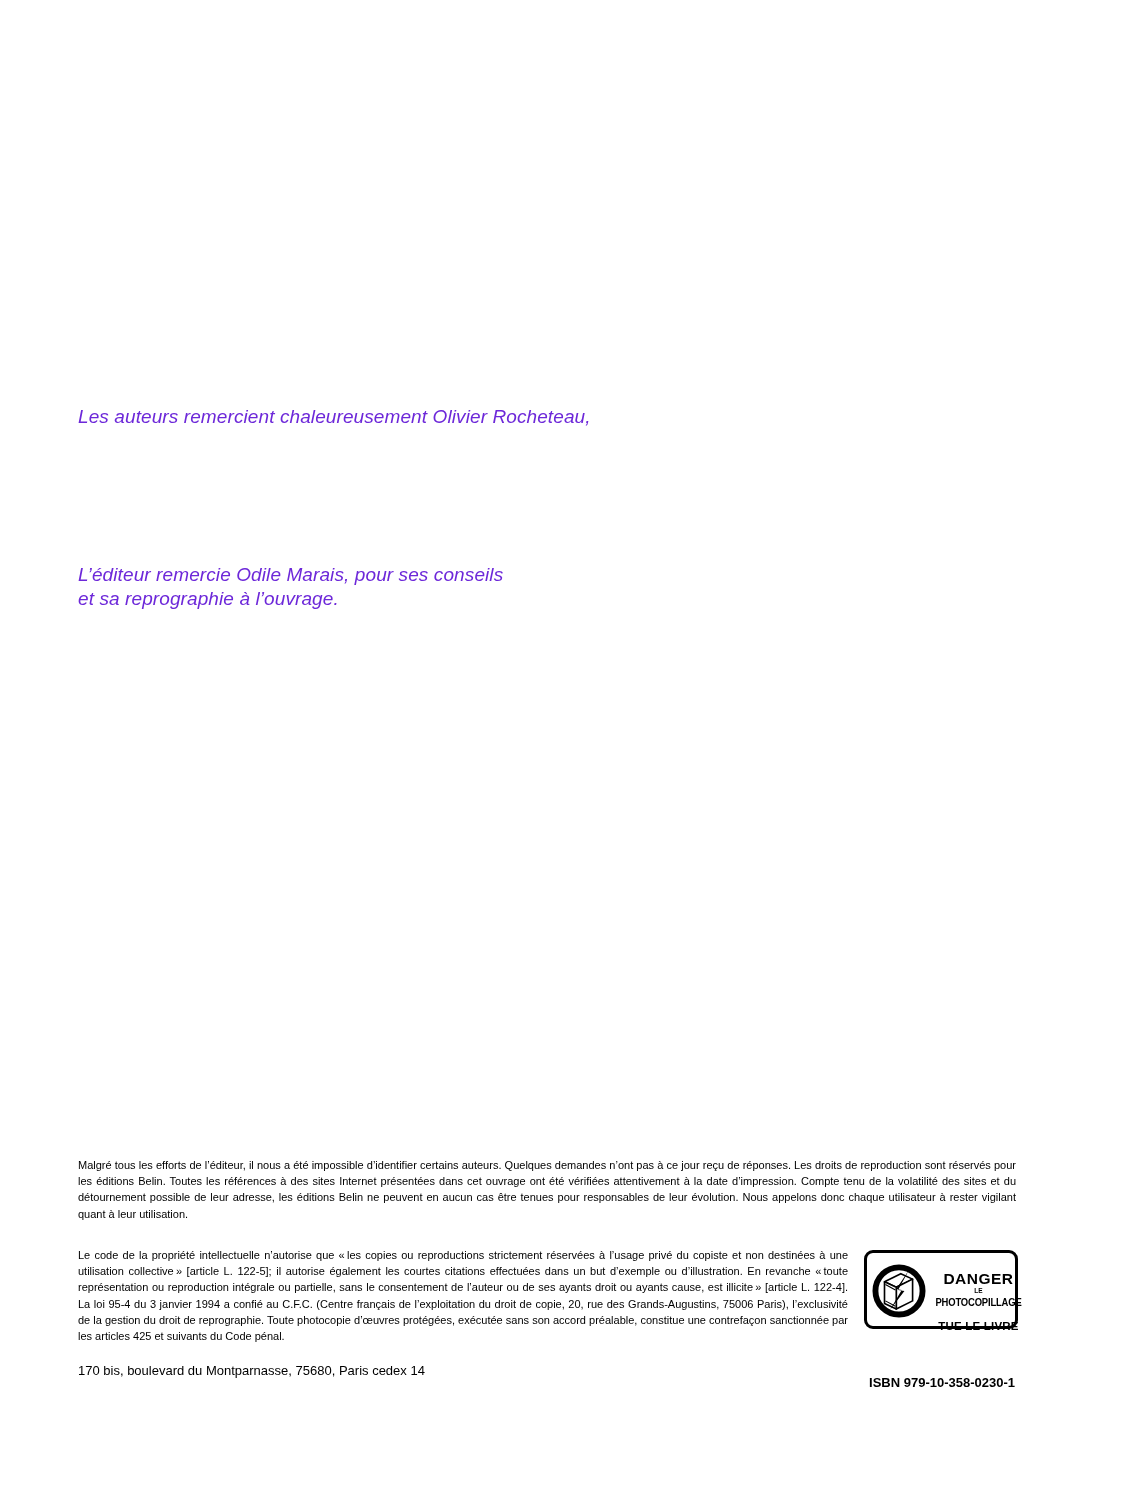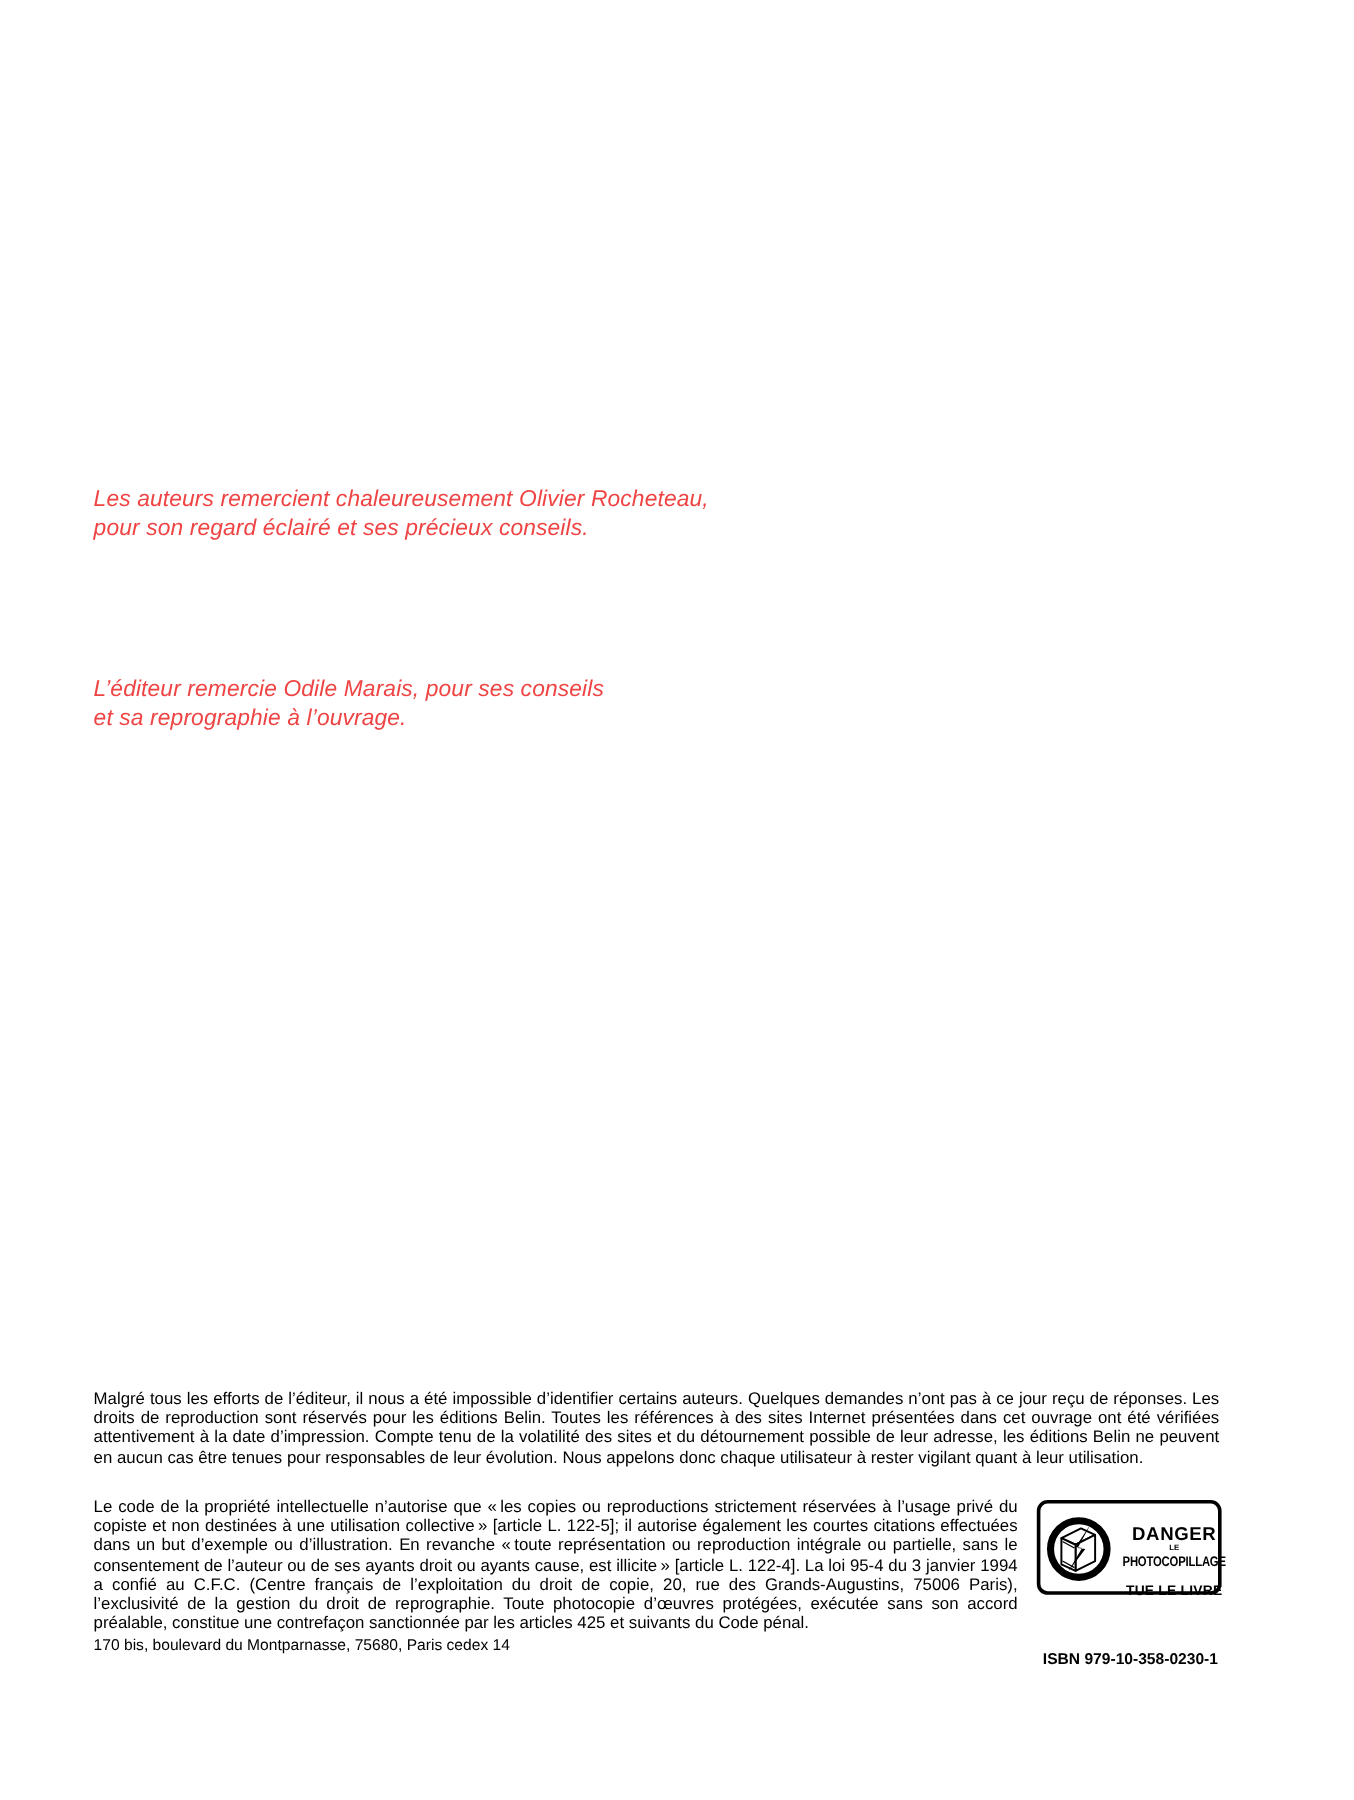--- a/index.html
+++ b/index.html
@@ -10,27 +10,27 @@
     font-family:"Liberation Sans","DejaVu Sans",sans-serif;
     color:#000;
     -webkit-font-smoothing:antialiased;
   }
   .abs{position:absolute;}
   .ack{
     left:78px;
     font-style:italic;
     font-size:19px;
     line-height:24px;
-    color:#ef4444;
+    color:#6d28d9;
     letter-spacing:0.1px;
   }
   .ack-authors{top:386px;}
   .ack-editor{top:544px;}
   .smallprint{
-    font-size:14px;
+    font-size:11px;
     line-height:16.2px;
     text-align:justify;
     color:#000;
   }
   .rights-notice{
     left:78px;top:1157px;width:938px;
   }
   .law-notice{
     left:78px;top:1247px;width:770px;
   }
@@ -88,21 +88,21 @@
   .isbn{
     top:1372px;right:113px;
     font-size:13px;
     line-height:22px;
     font-weight:bold;
   }
 </style>
 </head>
 <body>
 
-<p class="abs ack ack-authors"><span>Les auteurs remercient chaleureusement Olivier Rocheteau,</span><br><span>pour son regard éclairé et ses précieux conseils.</span></p>
+<p class="abs ack ack-authors"><span>Les auteurs remercient chaleureusement Olivier Rocheteau,</span><br></p>
 
 <p class="abs ack ack-editor"><span>L’éditeur remercie Odile Marais, pour ses conseils</span><br><span>et sa reprographie à l’ouvrage.</span></p>
 
 <div class="abs smallprint rights-notice">Malgré tous les efforts de l’éditeur, il nous a été impossible d’identifier certains auteurs. Quelques demandes n’ont pas à ce jour reçu de réponses. Les droits de reproduction sont réservés pour les éditions Belin. Toutes les références à des sites Internet présentées dans cet ouvrage ont été vérifiées attentivement à la date d’impression. Compte tenu de la volatilité des sites et du détournement possible de leur adresse, les éditions Belin ne peuvent en aucun cas être tenues pour responsables de leur évolution. Nous appelons donc chaque utilisateur à rester vigilant quant à leur utilisation.</div>
 
 <div class="abs smallprint law-notice">Le code de la propriété intellectuelle n’autorise que « les copies ou reproductions strictement réservées à l’usage privé du copiste et non destinées à une utilisation collective » [article L. 122-5]; il autorise également les courtes citations effectuées dans un but d’exemple ou d’illustration. En revanche « toute représentation ou reproduction intégrale ou partielle, sans le consentement de l’auteur ou de ses ayants droit ou ayants cause, est illicite » [article L. 122-4]. La loi 95-4 du 3 janvier 1994 a confié au C.F.C. (Centre français de l’exploitation du droit de copie, 20, rue des Grands-Augustins, 75006 Paris), l’exclusivité de la gestion du droit de reprographie. Toute photocopie d’œuvres protégées, exécutée sans son accord préalable, constitue une contrefaçon sanctionnée par les articles 425 et suivants du Code pénal.</div>
 
 <div class="abs danger-stamp">
   <svg class="stamp-icon" viewBox="0 0 64 64" xmlns="http://www.w3.org/2000/svg">
 

